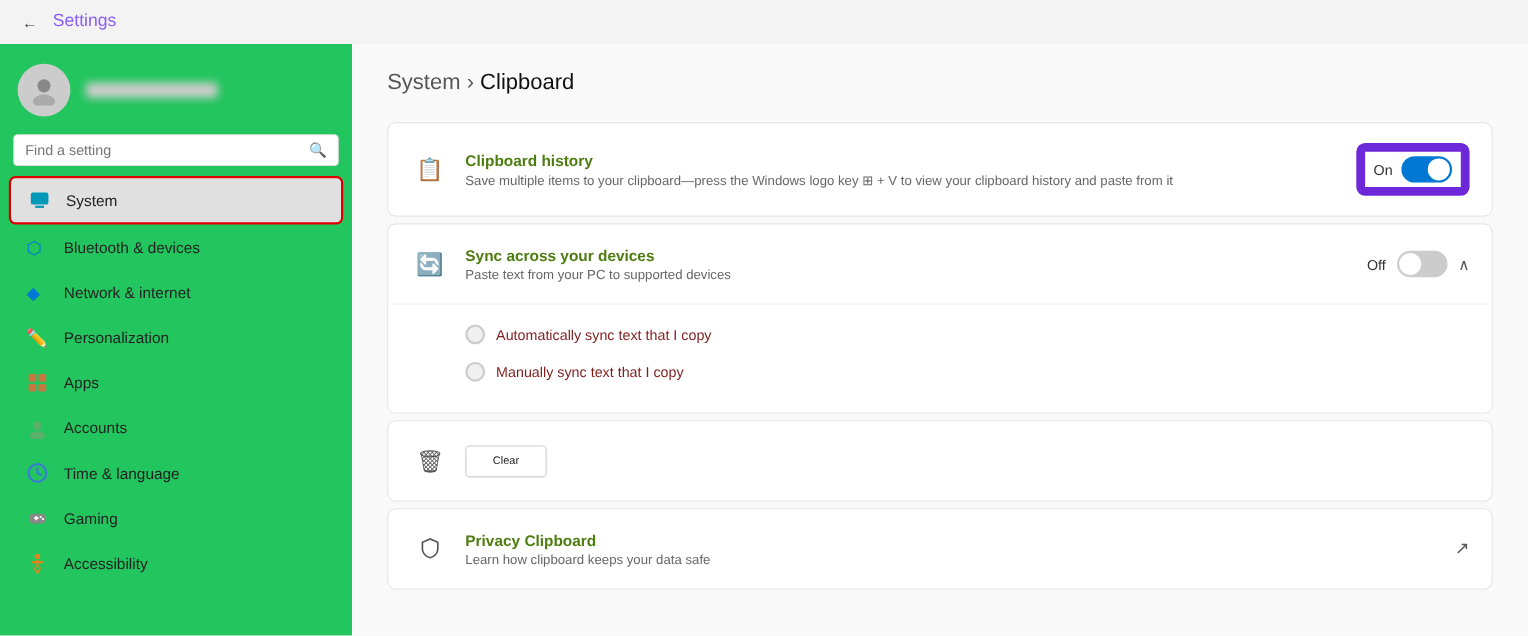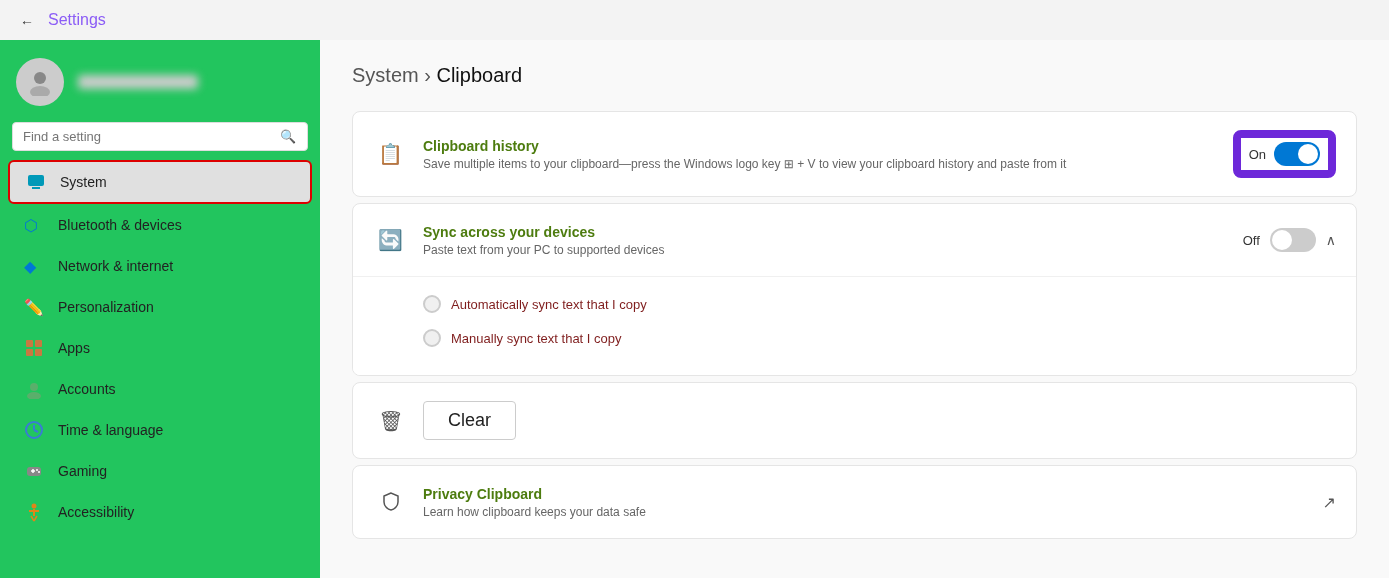--- a/index.html
+++ b/index.html
@@ -266,21 +266,21 @@
       font-size: 13px;
       color: #7f1d1d;
     }
 
     
     .clear-btn {
       border: 1px solid #ccc;
       background: #fff;
       padding: 8px 24px;
       border-radius: 4px;
-      font-size: 18px;
+      font-size: 10px;
       cursor: pointer;
       color: #222;
     }
 
     
     .external-icon {
       font-size: 16px;
       color: #555;
       cursor: pointer;
     }

